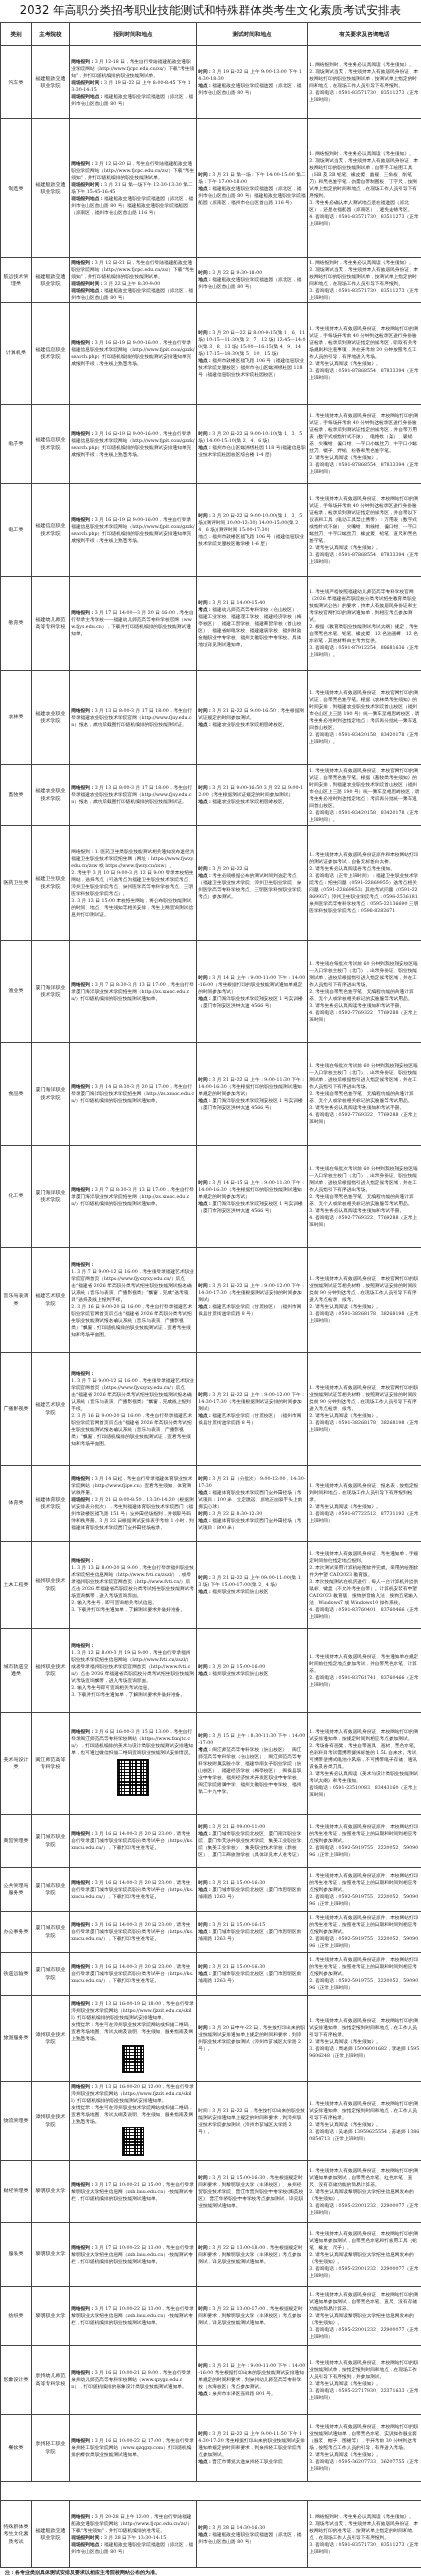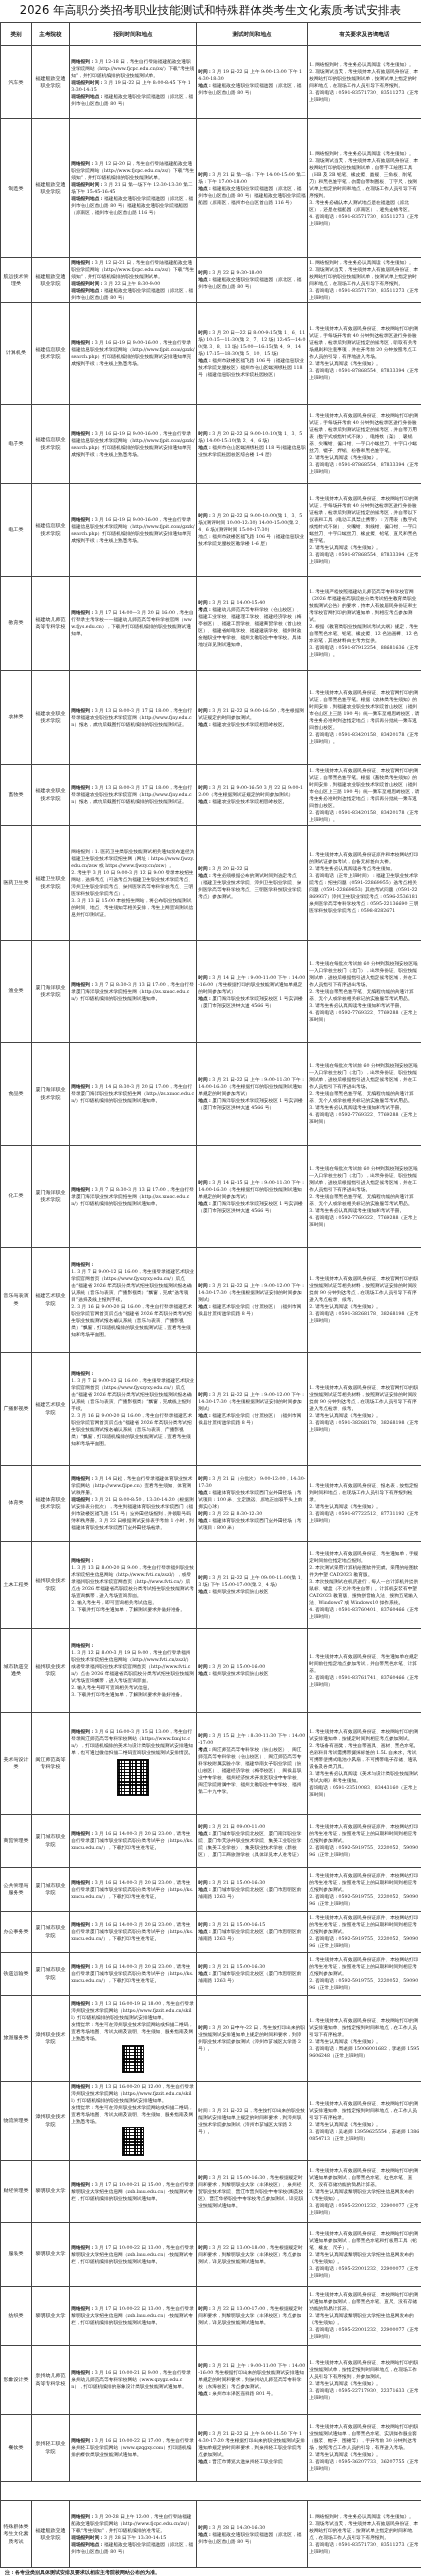--- a/index.html
+++ b/index.html
@@ -15,21 +15,21 @@
   .qr{display:block;margin:2.5px auto;width:32px;height:37px;background:
      repeating-linear-gradient(90deg,#111 0 1.9px,#fff 1.9px 3.1px,#111 3.1px 3.7px,#fff 3.7px 5.6px),
      repeating-linear-gradient(0deg,#111 0 1.2px,#fff 1.2px 3.1px);background-blend-mode:multiply;border:1.2px solid #111;box-sizing:border-box;}
   .qr.small{width:22px;height:28.5px;}
   .empty td{height:17.3px;}
   .note{font-size:5px;font-weight:bold;padding:1.2px 5px;font-family:"DejaVu Sans","Liberation Sans",sans-serif;}
 </style>
 </head>
 <body>
 
-<div class="title">2026 年高职分类招考职业技能测试和特殊群体类考生文化素质考试安排表</div>
+<div class="title">2032 年高职分类招考职业技能测试和特殊群体类考生文化素质考试安排表</div>
 
 <table>
   <colgroup>
     <col style="width:31px">
       <col style="width:38px">
       <col style="width:127px">
       <col style="width:111px">
       <col style="width:114px">
   </colgroup>
   <thead>

